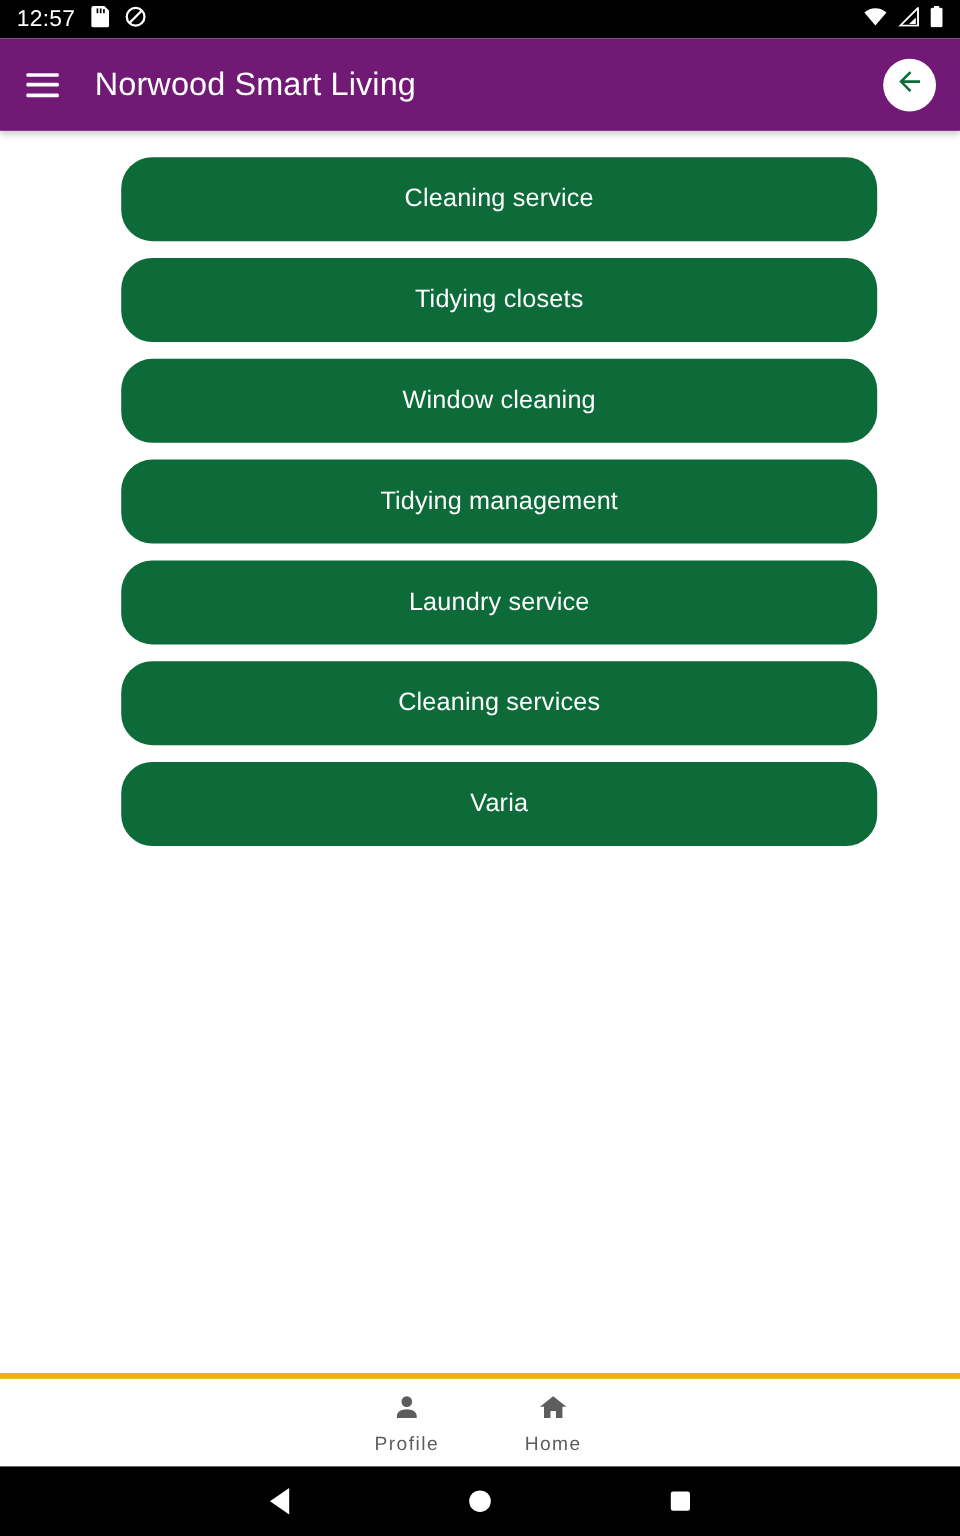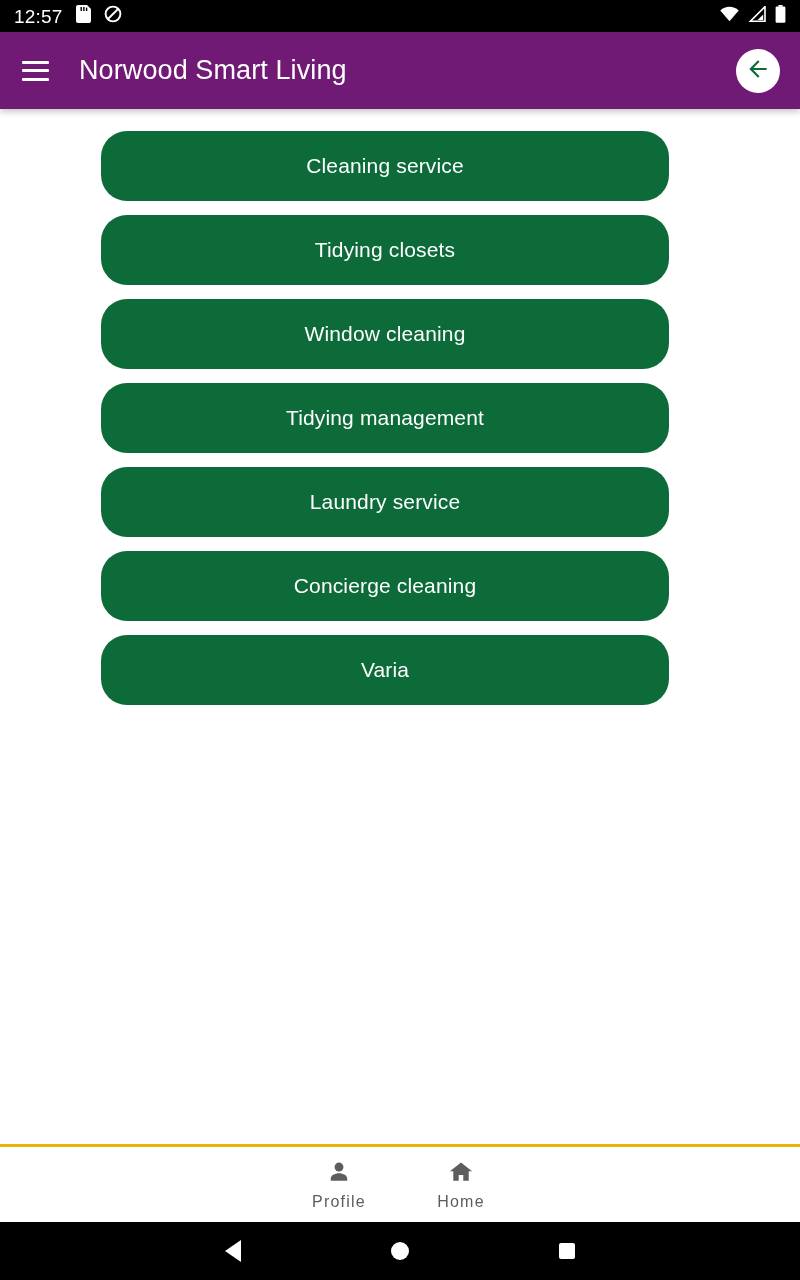--- a/index.html
+++ b/index.html
@@ -111,21 +111,21 @@
     background: #ffffff;
     padding: 22px 101px 0 101px;
     box-sizing: border-box;
     display: flex;
     flex-direction: column;
     gap: 14px;
     overflow: hidden;
     position: relative;
   }
   .svc-button {
-    width: 568px;
+    width: 630px;
     height: 70px;
     background: #0d6b39;
     border: none;
     border-radius: 26px;
     color: #ffffff;
     font-family: "Liberation Sans", sans-serif;
     font-size: 21px;
     font-weight: 400;
     letter-spacing: 0.15px;
     cursor: pointer;
@@ -134,21 +134,21 @@
     align-items: center;
     justify-content: center;
     padding: 0;
     box-sizing: border-box;
   }
 
   
   .bottom-nav {
     flex: 0 0 78px;
     background: #ffffff;
-    border-top: 3px solid #eab308;
+    border-top: 5px solid #eab308;
     box-shadow: 0 -2px 5px rgba(0,0,0,0.05);
     display: flex;
     align-items: center;
     justify-content: center;
     gap: 58px;
     box-sizing: border-box;
   }
   .nav-item {
     display: flex;
     flex-direction: column;
@@ -260,21 +260,21 @@
       </span>
     </div>
   </div>
 
   <div class="content">
     <button class="svc-button">Cleaning service</button>
     <button class="svc-button">Tidying closets</button>
     <button class="svc-button">Window cleaning</button>
     <button class="svc-button">Tidying management</button>
     <button class="svc-button">Laundry service</button>
-    <button class="svc-button">Concierge cleaning</button>
+    <button class="svc-button">Cleaning services</button>
     <button class="svc-button">Varia</button>
   </div>
 
   <div class="bottom-nav">
     <div class="nav-item">
       <span>
         <svg width="26" height="26" viewBox="0 0 24 24">
           <circle cx="12" cy="7.4" r="4.1" fill="#5d5d5d"></circle>
           <path d="M12 13.2c-4.2 0-7.6 2.2-7.6 4.9V20h15.2v-1.9c0-2.7-3.4-4.9-7.6-4.9z" fill="#5d5d5d"></path>
         </svg>

